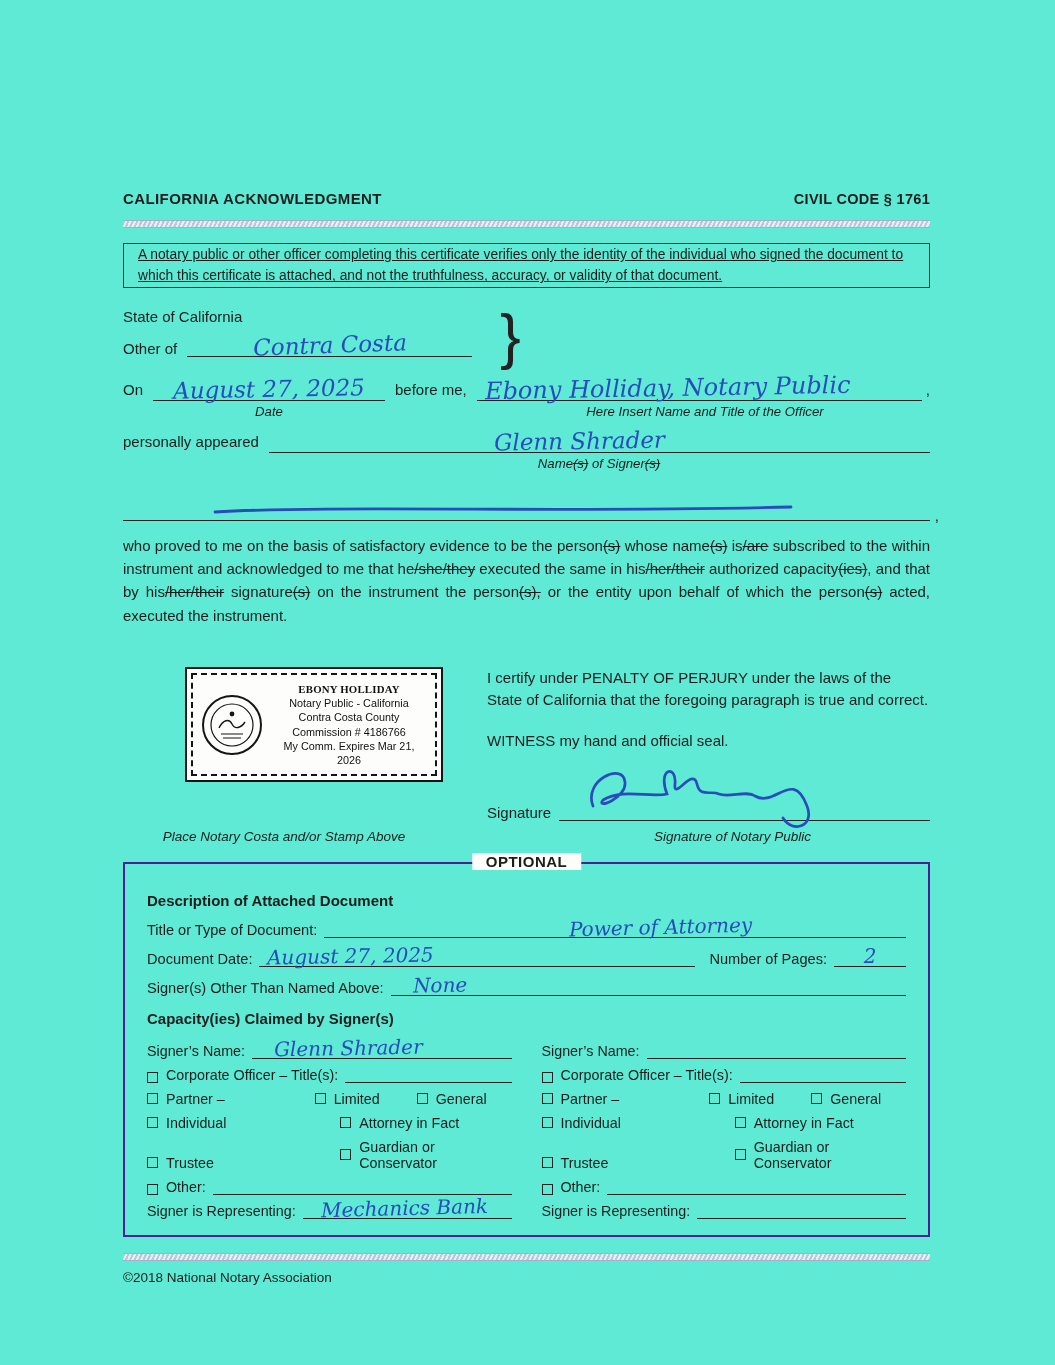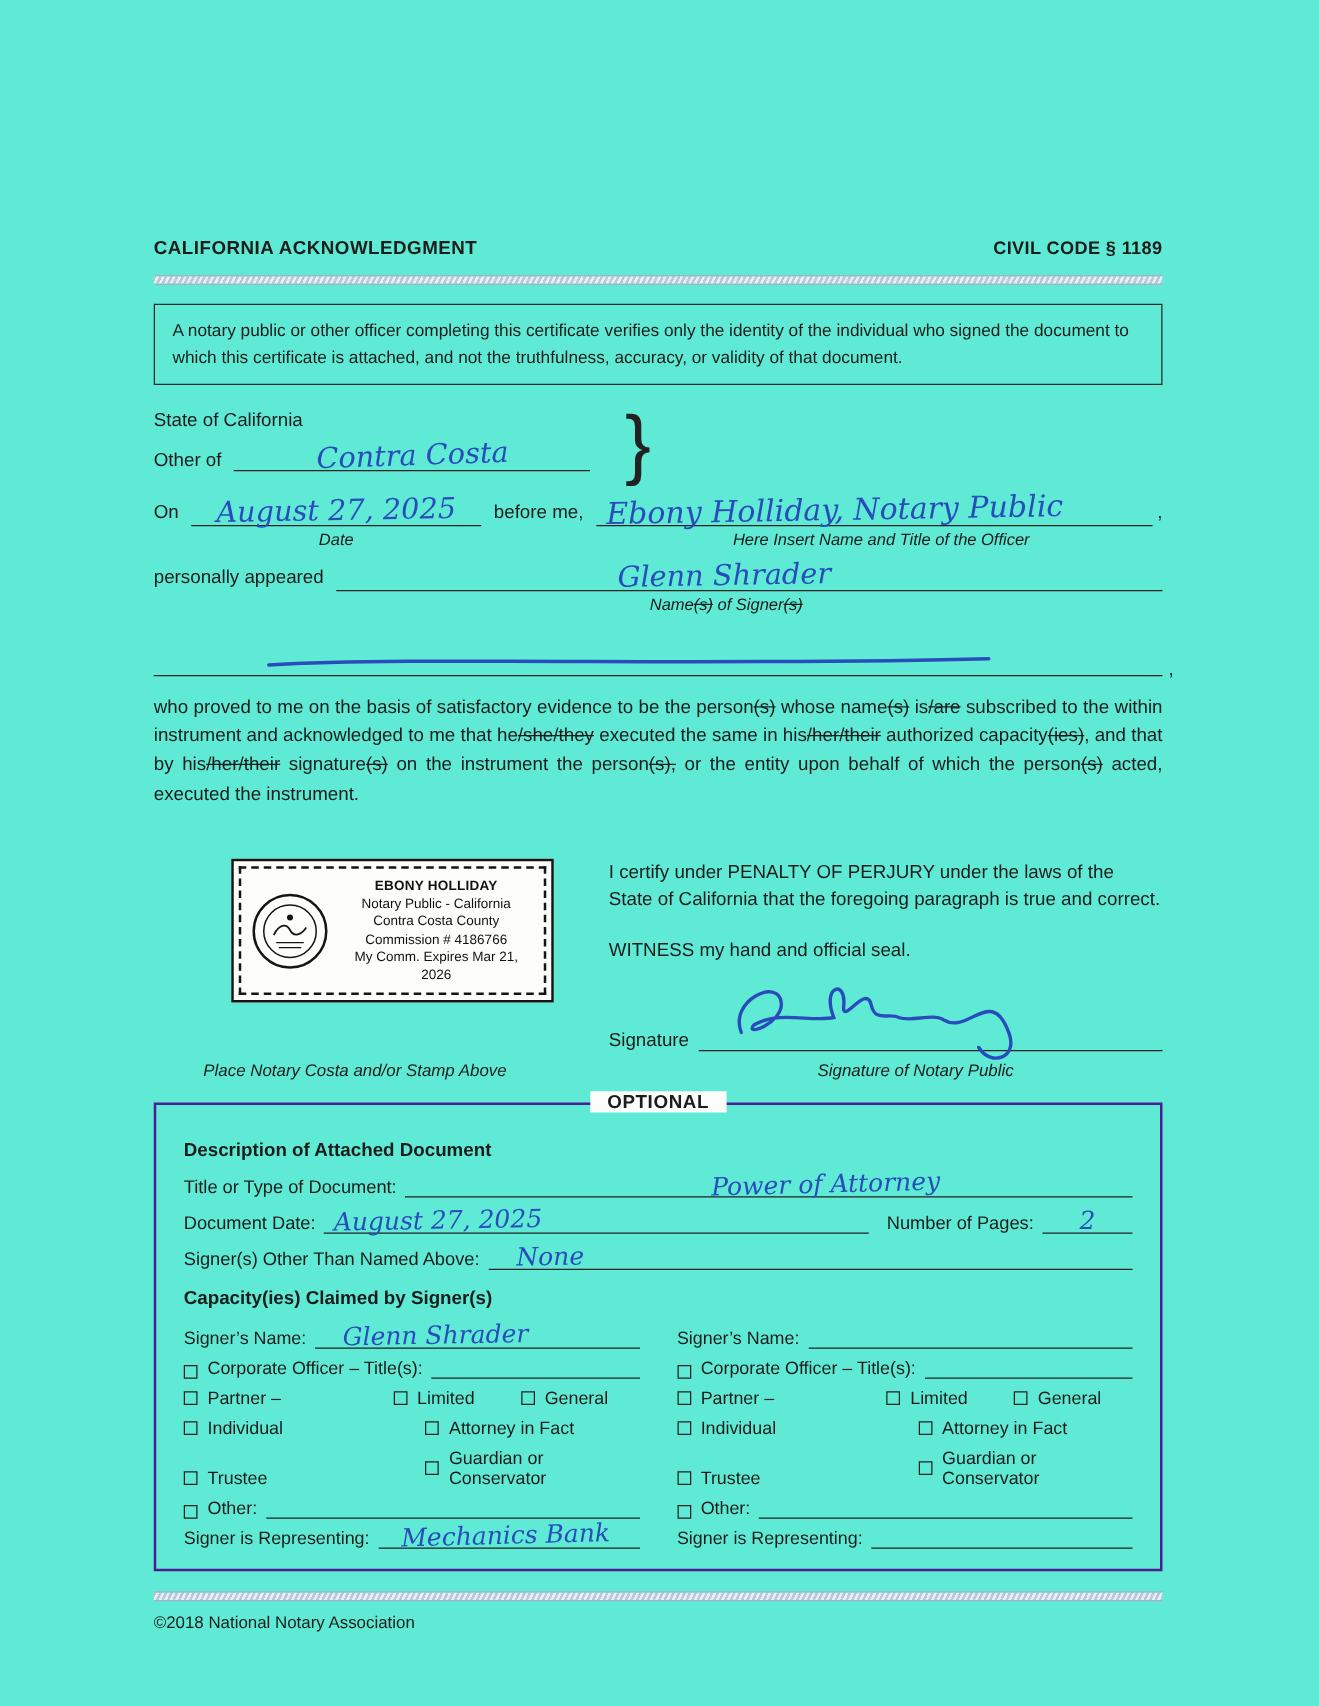--- a/index.html
+++ b/index.html
@@ -9,21 +9,21 @@
 
   
   .hdr { display:flex; justify-content:space-between; align-items:baseline; }
   .hdr-title { font-size:15px; font-weight:bold; letter-spacing:.4px; }
   .hdr-code { font-size:14.5px; font-weight:600; letter-spacing:.3px; }
 
   .strip { height:8px; margin-top:13px; border-top:1px solid #9fb3ca; border-bottom:1px solid #9fb3ca;
            background:repeating-linear-gradient(115deg,#b9c9dc 0 2px,#e9eef5 2px 4px); }
 
   
-  .notice { border:1.6px solid #2a2a2a; margin-top:15px; padding:10px 14px; font-size:13.8px; line-height:1.55; }
+  .notice { border:1.6px solid #2a2a2a; margin-top:15px; padding:0 14px; font-size:13.8px; line-height:1.55;text-decoration:underline; }
 
   
   .venue { margin-top:20px; position:relative; }
   .venue-state { font-size:15px; }
   .venue-row { display:flex; align-items:flex-end; margin-top:12px; font-size:15px; }
   .brace { position:absolute; left:377px; top:-8px; font-size:62px; font-weight:300; color:#222; }
 
   .field { border-bottom:1.6px solid #222; position:relative; height:20px; display:inline-block; }
   .hw { font-family:"DejaVu Serif", serif; font-style:italic; color:#2a4cba; white-space:nowrap; position:absolute; }
 
@@ -34,40 +34,40 @@
   .lbl { white-space:nowrap; }
   .onwrap { margin-top:24px; }
   .f-date { width:232px; margin:0 10px; }
   .hw-date { font-size:23px; bottom:-2px; left:50%; transform:translateX(-50%) rotate(-1deg); }
   .f-officer { flex:1; margin:0 4px 0 10px; }
   .hw-officer { font-size:24px; bottom:-2px; left:8px; transform:rotate(-1deg); }
   .caps { position:relative; height:17px; margin-top:3px; }
   .cap { position:absolute; font-style:italic; font-size:13.2px; transform:translateX(-50%); white-space:nowrap; }
   .cap-date { left:146px; }
   .cap-officer { left:582px; }
-  .cap-signer { left:458px; }
+  .cap-signer { left:476px; }
 
   .appwrap { margin-top:12px; }
   .f-signer { flex:1; margin-left:10px; }
   .hw-signer { font-size:23px; bottom:-2px; left:34%; transform:rotate(-1deg); }
 
   .blank-row { margin-top:26px; position:relative; border-bottom:1.6px solid #222; height:22px; }
   .blank-comma { position:absolute; right:-9px; bottom:-4px; font-size:15px; }
   .hand-strike { position:absolute; left:90px; bottom:4px; }
 
   .statement { margin-top:13px; font-size:15px; line-height:1.55; text-align:justify; }
   .struck { text-decoration:line-through; }
 
   
   .mid { display:flex; margin-top:40px; }
   .stamp-col { width:322px; flex-shrink:0; }
   .stamp-outer { border:2px solid #151515; padding:4px; width:258px; margin-left:62px; background:#fdfdfc; }
   .stamp-inner { border:2px dashed #151515; padding:7px 8px; display:flex; gap:8px; align-items:center; }
   .stamp-text { flex:1; text-align:center; font-size:10.8px; line-height:1.32; color:#111; }
-  .stamp-text .b { font-weight:600; letter-spacing:.2px; }
+  .stamp-text .b { font-weight:600; letter-spacing:.2px;font-family:Liberation Serif, serif; }
   .cert-col { flex:1; margin-left:42px; }
   .cert-p { font-size:15px; line-height:1.5; }
   .witness { margin-top:20px; font-size:15px; }
   .sigrow { display:flex; align-items:flex-end; margin-top:52px; position:relative; font-size:15px; }
   .sig-line { flex:1; border-bottom:1.6px solid #222; height:20px; margin-left:8px; position:relative; }
   .scrawl { position:absolute; left:20px; bottom:-16px; pointer-events:none; }
   .caprow { display:flex; margin-top:8px; }
   .cap2 { font-style:italic; font-size:13.5px; }
   .cap-left { width:322px; text-align:center; }
   .cap-right { flex:1; text-align:center; padding-left:90px; }
@@ -100,21 +100,21 @@
   .copyright { font-size:13.5px; margin-top:9px; }
 </style>
 </head>
 <body>
 
 <div class="page">
   <div class="content">
 
     <div class="hdr">
       <div class="hdr-title">CALIFORNIA ACKNOWLEDGMENT</div>
-      <div class="hdr-code">CIVIL CODE § 1189</div>
+      <div class="hdr-code">CIVIL CODE § 1761</div>
     </div>
 
     <div class="strip"></div>
 
     <div class="notice">A notary public or other officer completing this certificate verifies only the identity of the individual who signed the document to which this certificate is attached, and not the truthfulness, accuracy, or validity of that document.</div>
 
     <div class="venue">
       <div class="venue-state">State of California</div>
       <div class="venue-row">
         <span class="lbl">Other of</span>

